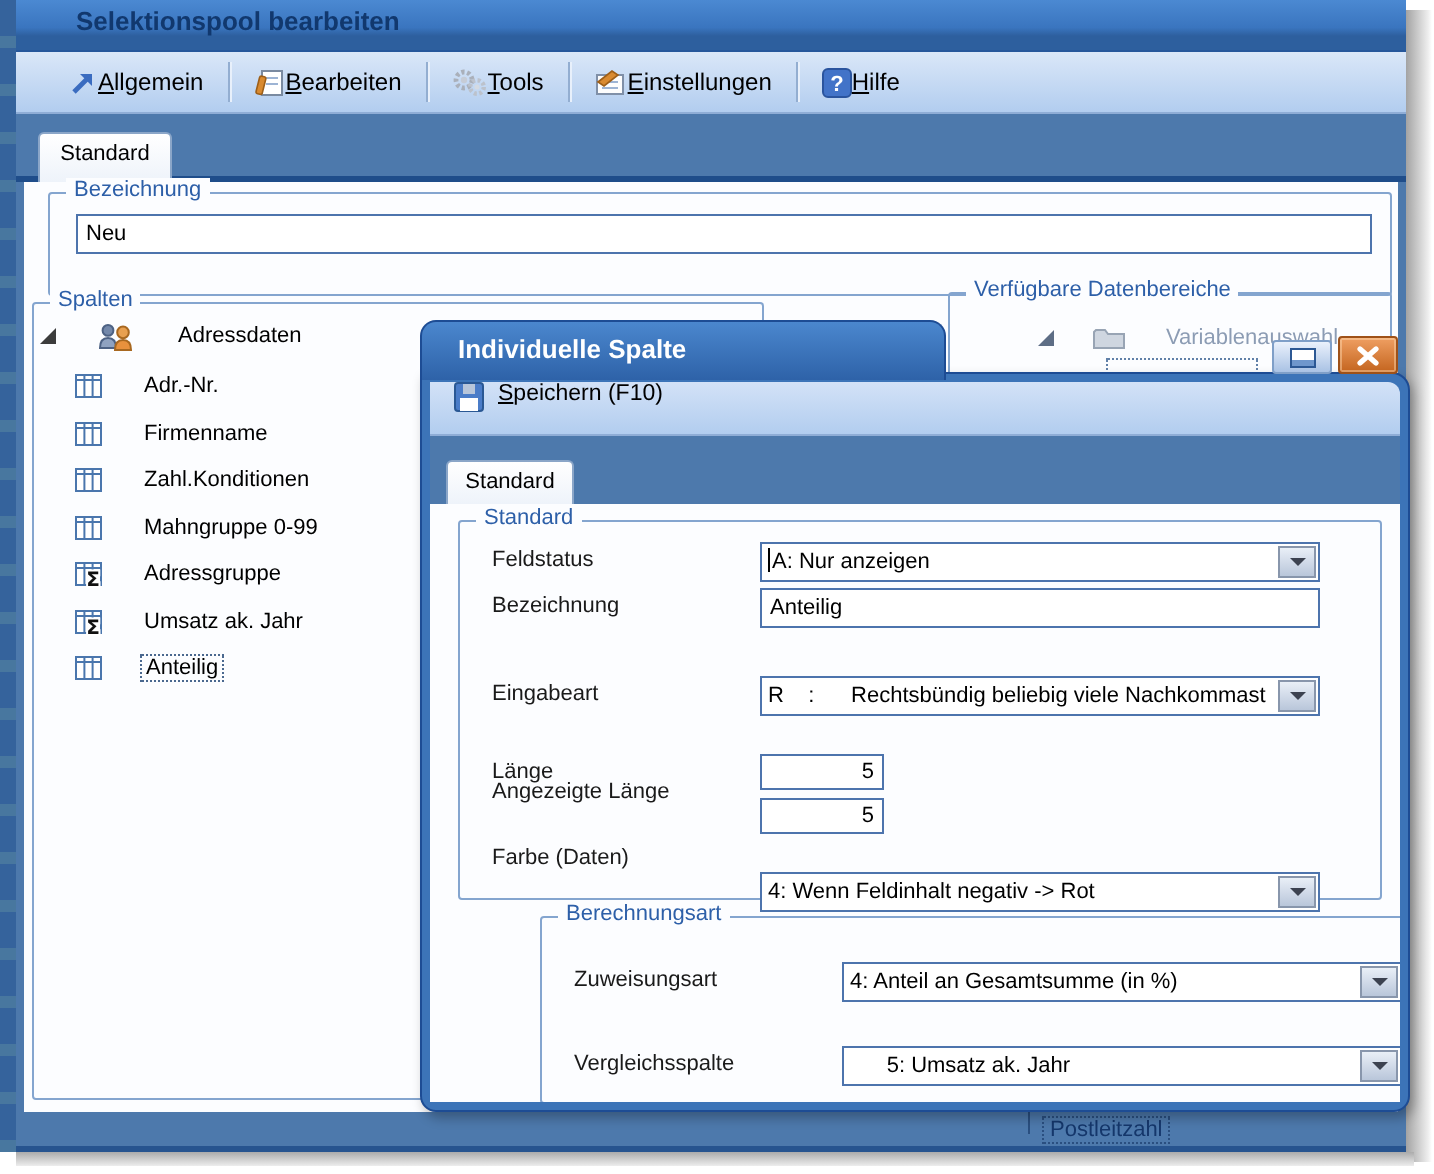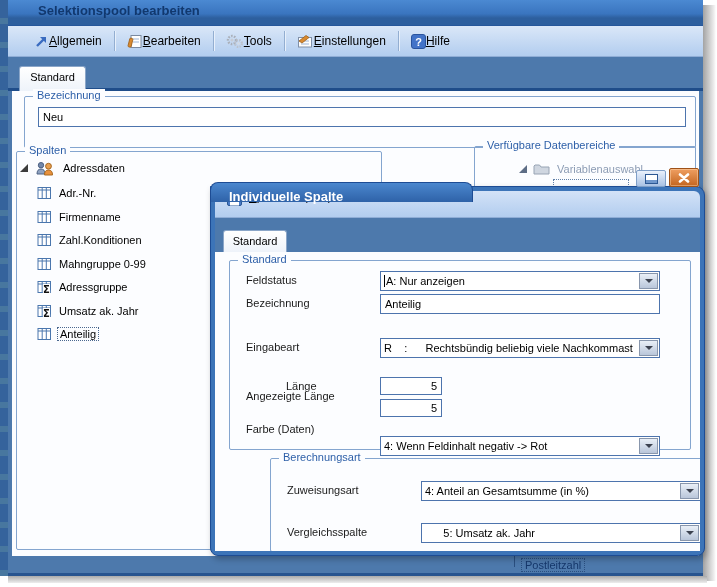--- a/index.html
+++ b/index.html
@@ -33,40 +33,40 @@
 
   
   .grp{position:absolute;border:1px solid #84a5cf;border-radius:2px;}
   .grp-label{position:absolute;top:-8px;left:8px;background:#fcfdff;padding:0 4px;
     color:#2d5fa8;font-size:11px;}
 
   .text-input{position:absolute;background:#fff;border:1px solid #4d74ad;
     font-size:11px;line-height:18px;padding-left:4px;box-sizing:border-box;overflow:hidden;white-space:pre;}
 
   
-  .tree-row{position:absolute;display:flex;align-items:center;gap:5px;height:16px;}
+  .tree-row{position:absolute;display:flex;align-items:center;gap:18px;height:16px;}
   .tree-label{font-size:11px;color:#000;white-space:nowrap;padding:0 2px;}
   .tree-label.selected{border:1px dotted #4a688f;}
   .dim{color:#8c9cb4;}
 
   
   .icon{display:inline-block;line-height:0;}
 
   
   #bottom-band{left:8px;top:556px;width:695px;height:20px;background:#4d79ac;
     border-bottom:3px solid #27548f;box-sizing:border-box;}
   #shadow-right{left:703px;top:5px;width:13px;height:576px;
     background:linear-gradient(to right,#a3a3a3,#eeeeee 85%,#ffffff);}
   #shadow-bottom{left:8px;top:576px;width:699px;height:7px;
     background:linear-gradient(#ababab,#ededed);}
 
   
-  #dialog-title-tab{left:210px;top:160px;width:263px;height:20px;z-index:6;
+  #dialog-title-tab{left:210px;top:160px;width:263px;height:30px;z-index:6;
     background:linear-gradient(#4b87ce,#2e62a8);border:1px solid #1d4c94;border-bottom:none;
-    border-radius:8px 8px 0 0;box-sizing:border-box;margin-top:22px;}
+    border-radius:8px 8px 0 0;box-sizing:border-box;}
   #dialog-title{left:18px;top:6px;font-size:13px;font-weight:bold;color:#fff;position:absolute;}
   #dialog-body{left:210px;top:186px;width:495px;height:370px;z-index:5;
     background:#3c74b8;border:1px solid #1d4c94;border-radius:0 9px 8px 8px;
     box-sizing:border-box;padding:4px;display:flex;flex-direction:column;
     box-shadow:2px 3px 6px rgba(0,0,0,0.28);}
   #dialog-toolbar{height:26px;background:linear-gradient(#d3e2f7,#b2cdef);
     border-bottom:1px solid #8fadd6;border-radius:0 6px 0 0;
     display:flex;align-items:flex-start;gap:7px;padding-left:12px;flex:none;}
   #dialog-tabstrip{height:34px;background:#4d79ac;position:relative;flex:none;}
   #dialog-tab{left:8px;bottom:0;top:auto;width:64px;height:22px;}
@@ -336,21 +336,21 @@
         <div class="text-input" style="left:150px;top:33px;width:280px;height:20px;">Anteilig</div>
 
         <span class="fld-label" style="left:16px;top:80px;">Eingabeart</span>
         <div class="combo" style="left:150px;top:77px;width:280px;">
           <span class="combo-txt">R    :      Rechtsbündig beliebig viele Nachkommast</span>
           <span class="combo-btn">
               <span class="combo-arrow"></span>
             </span>
         </div>
 
-        <span class="fld-label" style="left:16px;top:119px;margin-left:40px;">Länge</span>
+        <span class="fld-label" style="left:16px;top:119px;">Länge</span>
         <div class="text-input" style="left:150px;top:116px;width:62px;height:18px;text-align:right;padding-right:4px;line-height:16px;">5</div>
 
         <span class="fld-label" style="left:16px;top:129px;">Angezeigte Länge</span>
         <div class="text-input" style="left:150px;top:138px;width:62px;height:18px;text-align:right;padding-right:4px;line-height:16px;">5</div>
 
         <span class="fld-label" style="left:16px;top:162px;">Farbe (Daten)</span>
         <div class="combo" style="left:150px;top:159px;width:280px;margin-top:16px;">
           <span class="combo-txt">4: Wenn Feldinhalt negativ -&gt; Rot</span>
           <span class="combo-btn">
               <span class="combo-arrow"></span>

